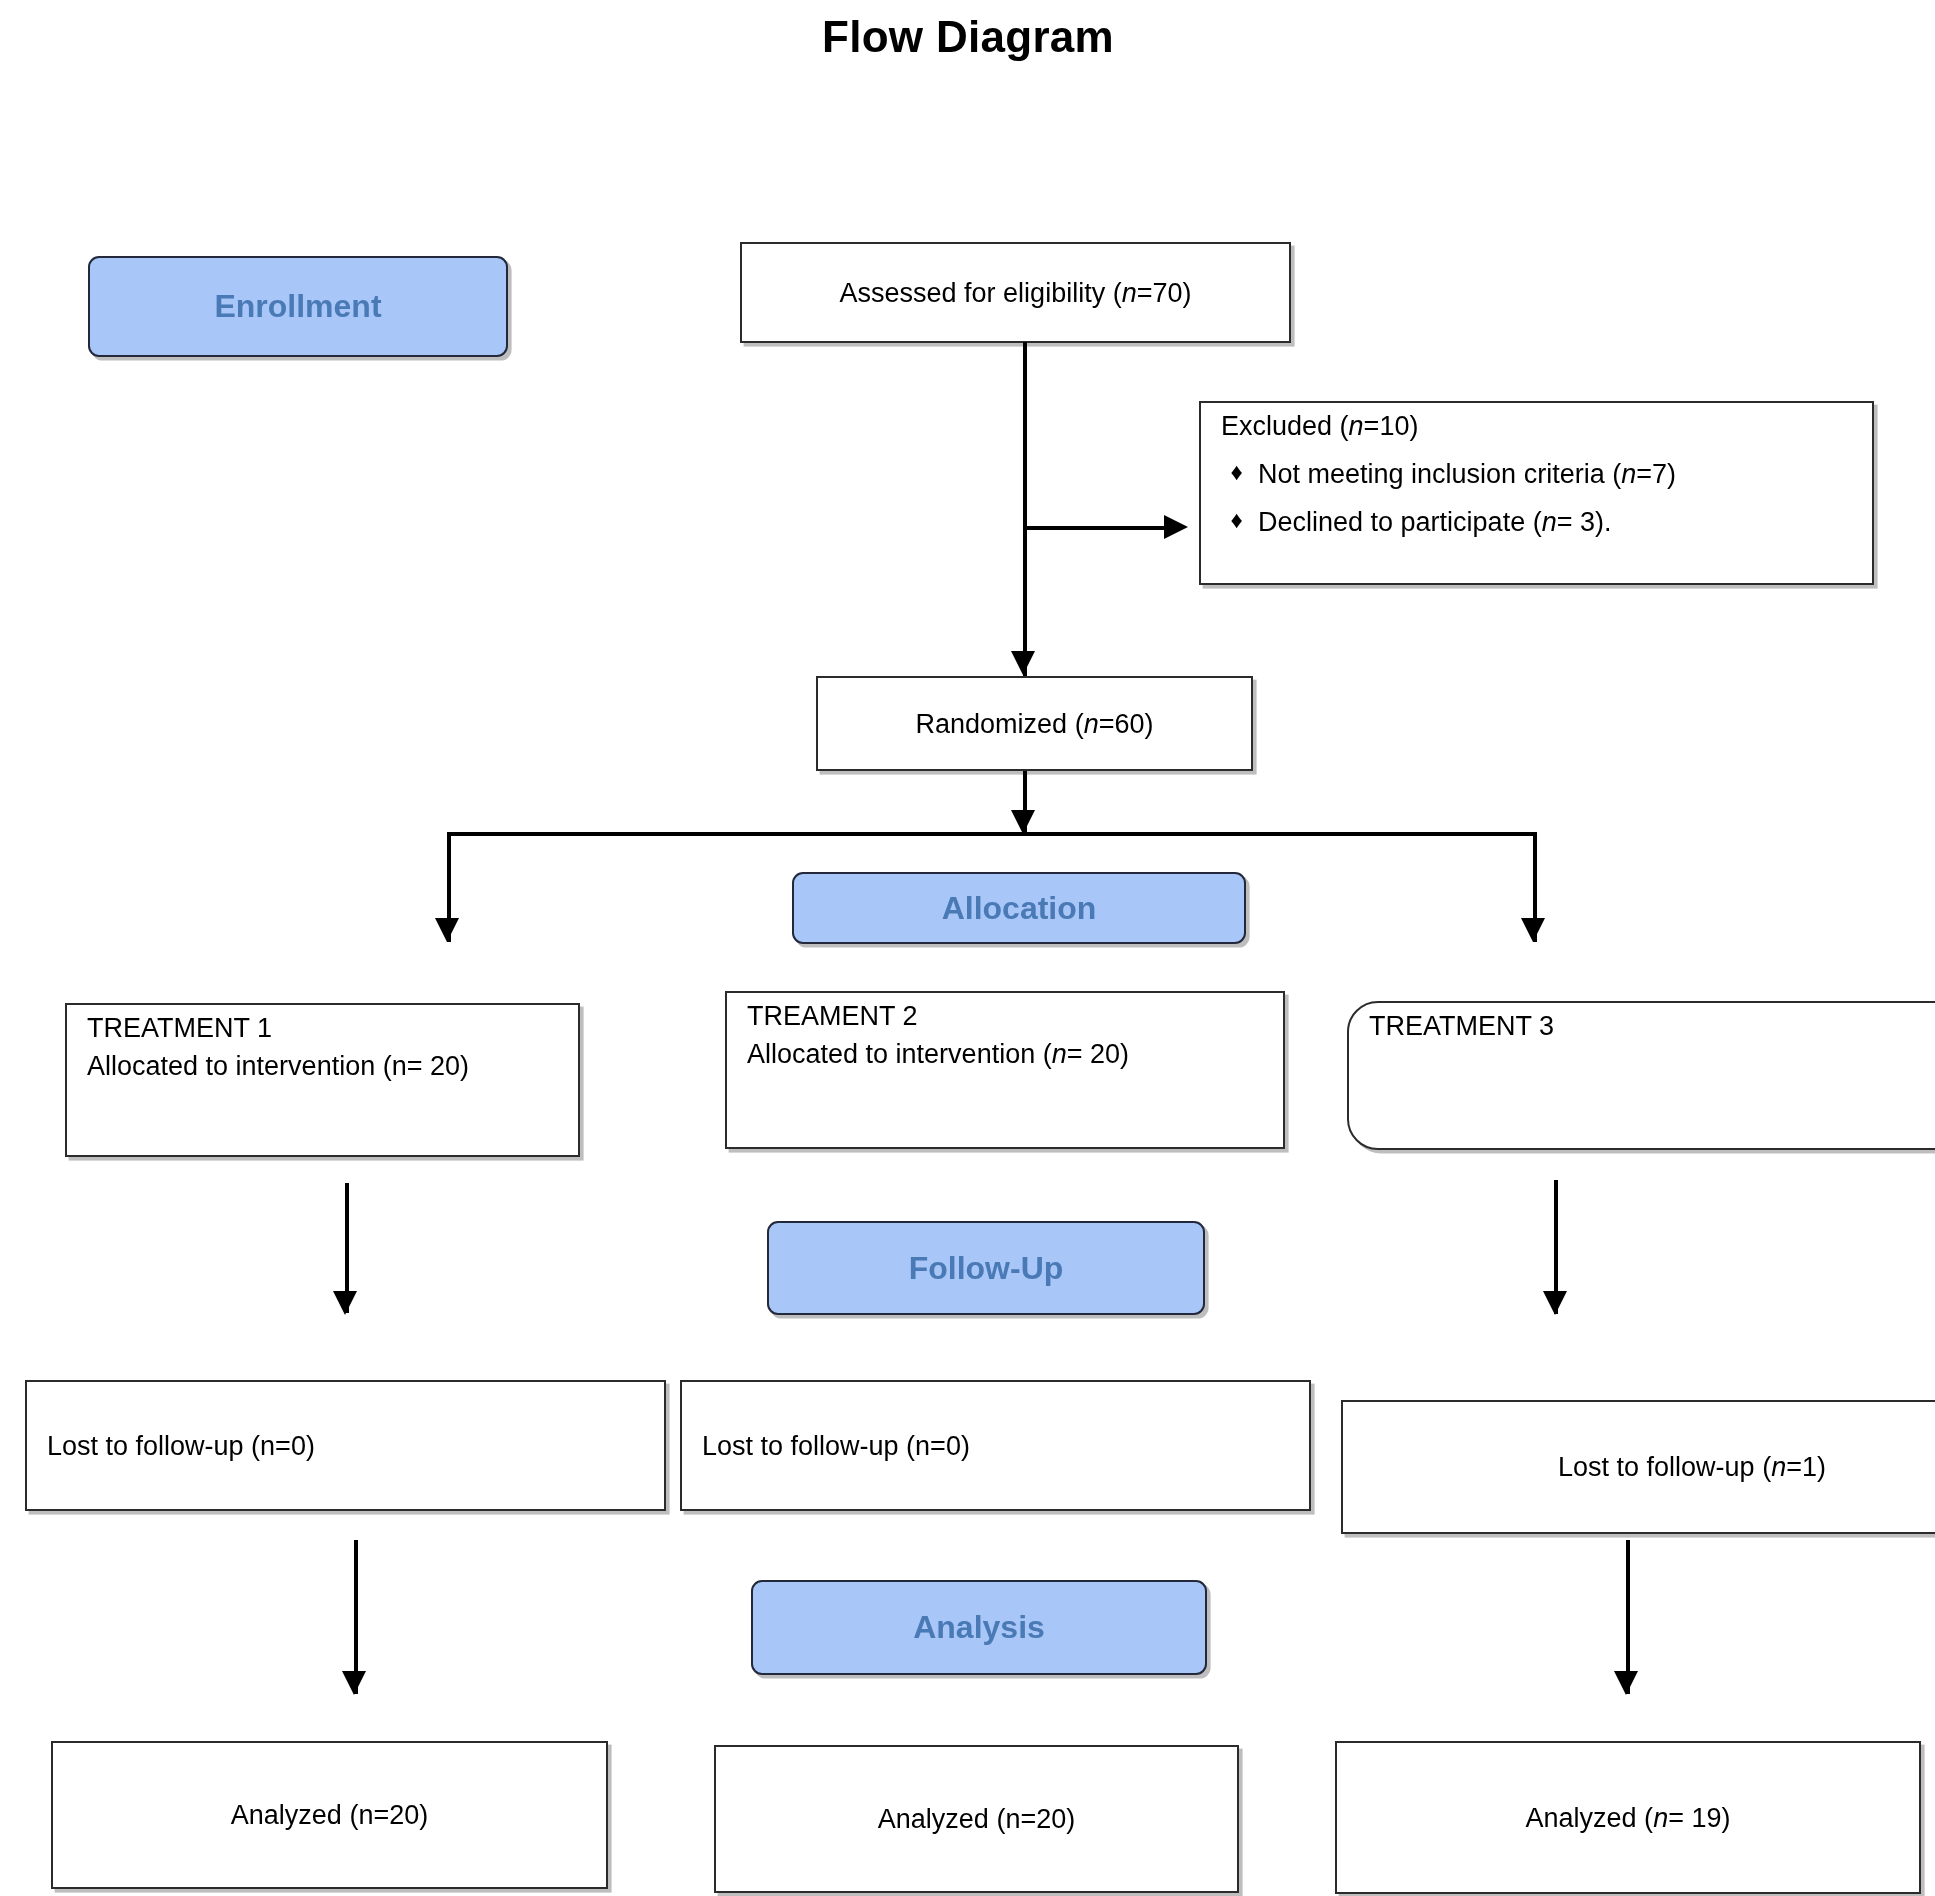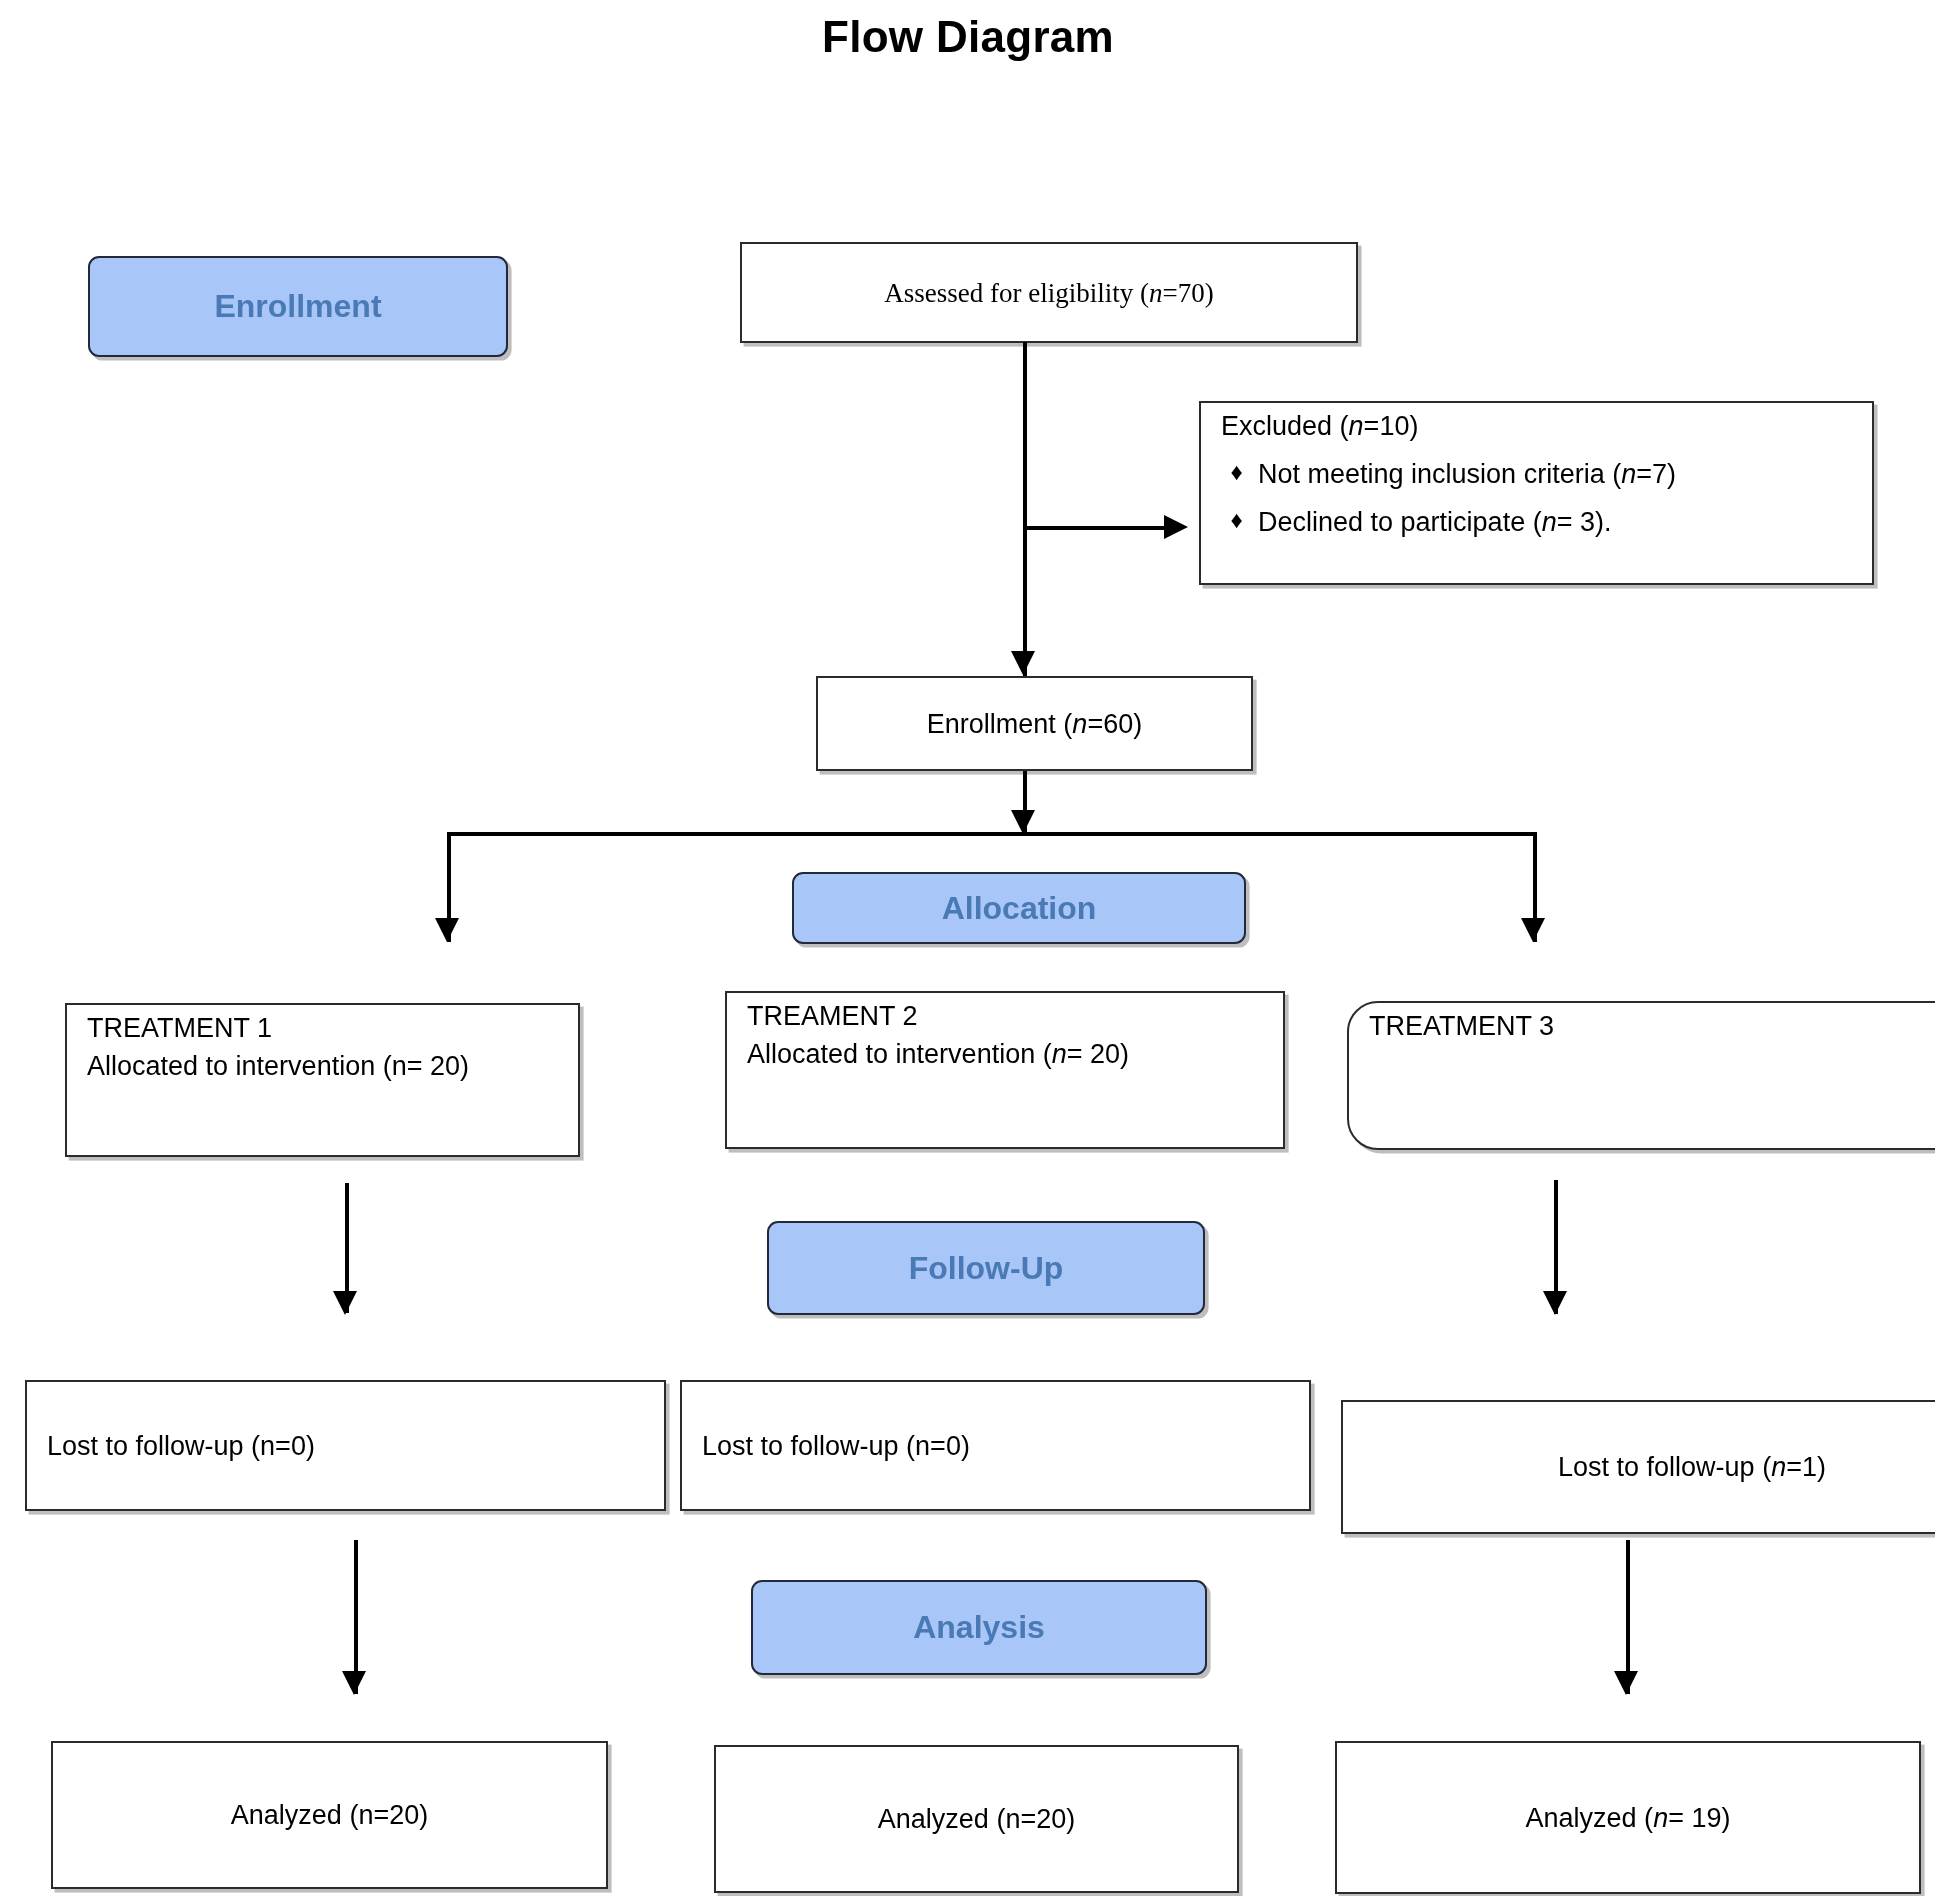--- a/index.html
+++ b/index.html
@@ -132,21 +132,21 @@
   </div>
 
   <div class="stage" style="left:767px; top:1221px; width:438px; height:94px;">
     <span>Follow-Up</span>
   </div>
 
   <div class="stage" style="left:751px; top:1580px; width:456px; height:95px;">
     <span>Analysis</span>
   </div>
 
-  <div class="box align-center" style="left:740px; top:242px; width:618px; height:101px;font-family:Liberation Serif, serif;">
+  <div class="box align-center" style="left:740px; top:242px; width:551px; height:101px;">
     <div class="inner">
       <span>Assessed for eligibility (</span><span class="ital">n</span><span>=70)</span>
     </div>
   </div>
 
   <div class="vline" style="left:1023px; top:342px; height:334px;"></div>
   <div class="arrow-down" style="left:1011px; top:651px;"></div>
 
   <div class="hline" style="left:1023px; top:526px; width:154px;"></div>
   <div class="arrow-right" style="left:1164px; top:515px;"></div>
@@ -162,21 +162,21 @@
         </li>
         <li>
           <span class="dia">♦</span><span>Declined to participate (</span><span class="ital">n</span><span>= 3).</span>
         </li>
       </ul>
     </div>
   </div>
 
   <div class="box align-center" style="left:816px; top:676px; width:437px; height:95px;">
     <div class="inner">
-      <span>Enrollment (</span><span class="ital">n</span><span>=60)</span>
+      <span>Randomized (</span><span class="ital">n</span><span>=60)</span>
     </div>
   </div>
 
   <div class="vline" style="left:1023px; top:771px; height:64px;"></div>
   <div class="arrow-down" style="left:1011px; top:810px;"></div>
 
   <div class="hline" style="left:447px; top:832px; width:1090px;"></div>
   <div class="vline" style="left:447px; top:832px; height:110px;"></div>
   <div class="arrow-down" style="left:435px; top:918px;"></div>
   <div class="vline" style="left:1533px; top:832px; height:110px;"></div>

